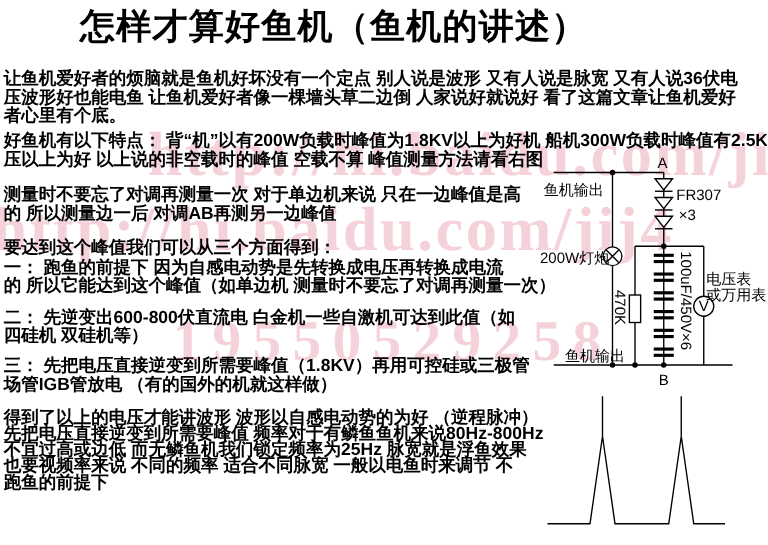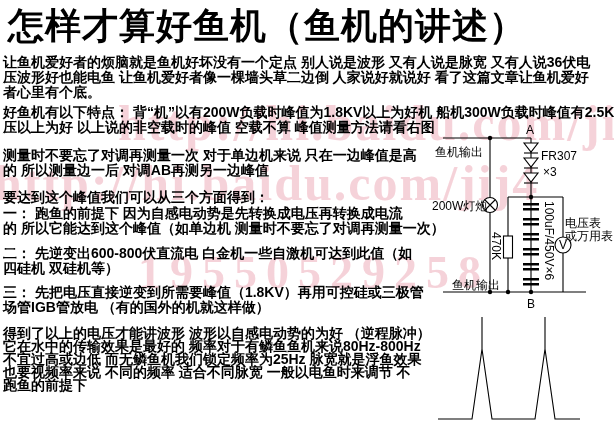--- a/index.html
+++ b/index.html
@@ -6,21 +6,21 @@
   .page{position:relative;width:614px;height:436px;background:#ffffff;overflow:hidden;
         font-family:"Liberation Sans",sans-serif;color:#000;}
   
   .wm{position:absolute;white-space:nowrap;color:#eeafbb;opacity:.55;
       font-family:"Liberation Serif",serif;font-weight:bold;letter-spacing:2px;z-index:0;}
   .wm1{left:118px;top:94px;font-size:50px;}
   .wm2{left:-6px;top:154px;font-size:50px;}
   .wm3{left:138px;top:246px;font-size:46px;letter-spacing:9px;}
   
   .title{position:absolute;top:2px;left:0;width:534px;margin:0;text-align:center;
-         font-family:"Liberation Serif",serif;font-weight:bold;font-size:36px;
+         font-family:"Liberation Serif",serif;font-weight:bold;font-size:28px;
          letter-spacing:1px;z-index:2;}
   
   .para{position:absolute;left:3px;font-size:14px;line-height:15px;z-index:2;font-weight:bold;}
   .para .ln{display:block;white-space:nowrap;}
   .p1{top:55px;}  .p2{top:105px;} .p3{top:148px;} .p4{top:190px;}
   .i1{top:206px;} .i2{top:246px;} .i3{top:285px;}
   .p5{top:327px;line-height:13px;}
   
   .circuit{position:absolute;left:0;top:0;z-index:3;}
   .circuit text{font-family:"Liberation Sans",sans-serif;font-size:12px;fill:#000;}
@@ -63,21 +63,21 @@
   <div class="para i2">
     <span class="ln">二： 先逆变出600-800伏直流电 白金机一些自激机可达到此值（如</span>
     <span class="ln">四硅机 双硅机等）</span>
   </div>
   <div class="para i3">
     <span class="ln">三： 先把电压直接逆变到所需要峰值（1.8KV）再用可控硅或三极管</span>
     <span class="ln">场管IGB管放电 （有的国外的机就这样做）</span>
   </div>
   <div class="para p5">
     <span class="ln">得到了以上的电压才能讲波形 波形以自感电动势的为好 （逆程脉冲）</span>
-    <span class="ln">它在水中的传输效果是最好的 频率对于有鳞鱼鱼机来说80Hz-800Hz</span>
+    <span class="ln">先把电压直接逆变到所需要峰值 频率对于有鳞鱼鱼机来说80Hz-800Hz</span>
     <span class="ln">不宜过高或边低 而无鳞鱼机我们锁定频率为25Hz 脉宽就是浮鱼效果</span>
     <span class="ln">也要视频率来说 不同的频率 适合不同脉宽 一般以电鱼时来调节 不</span>
     <span class="ln">跑鱼的前提下</span>
   </div>
 
   <svg class="circuit" width="614" height="436" viewBox="0 0 614 436">
 
     <path class="wire" d="M443,138 H531"></path>
     <text x="526" y="134">A</text>
     <text x="435" y="156" font-size="12.5">鱼机输出</text>

